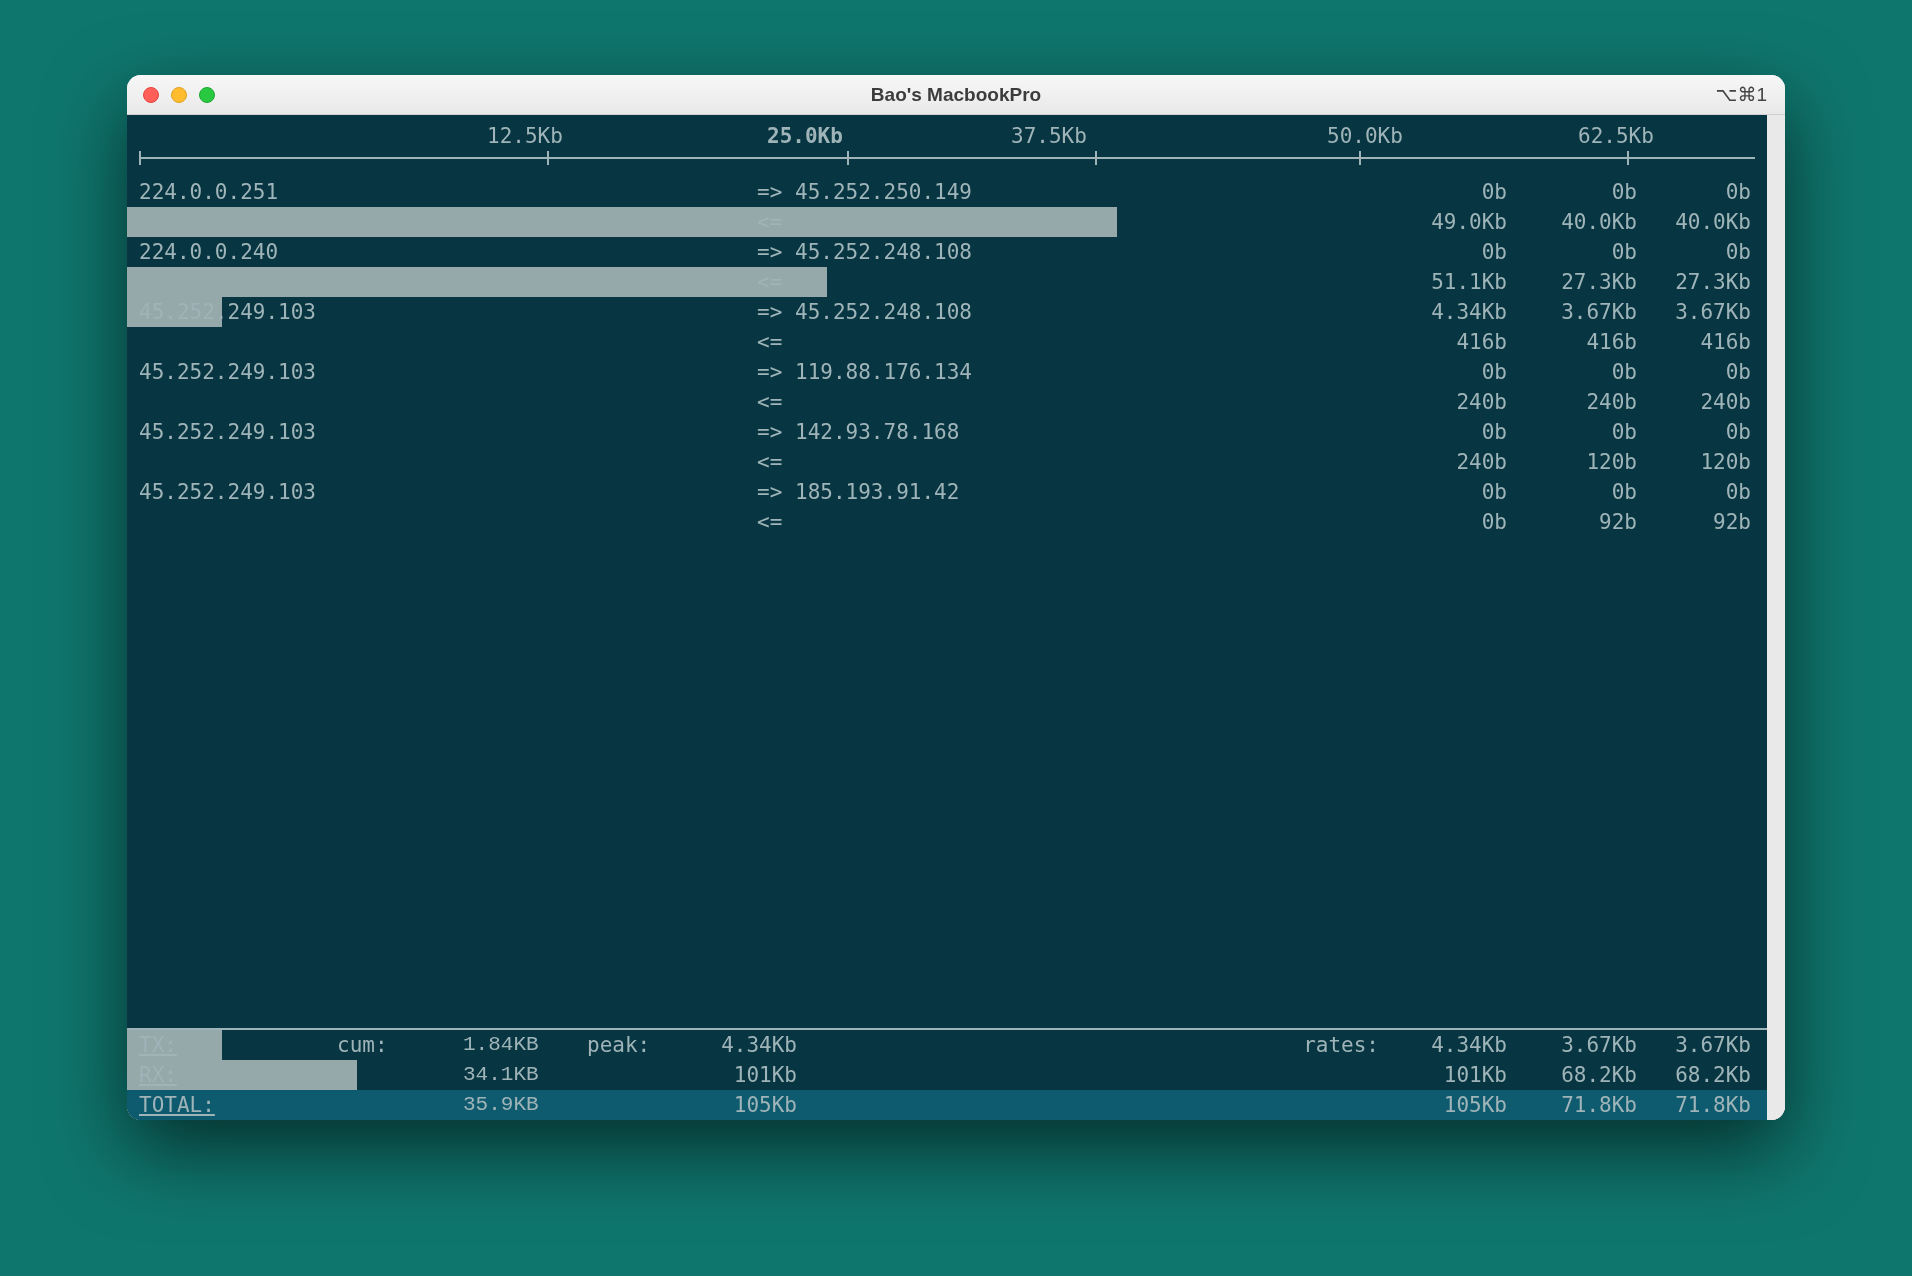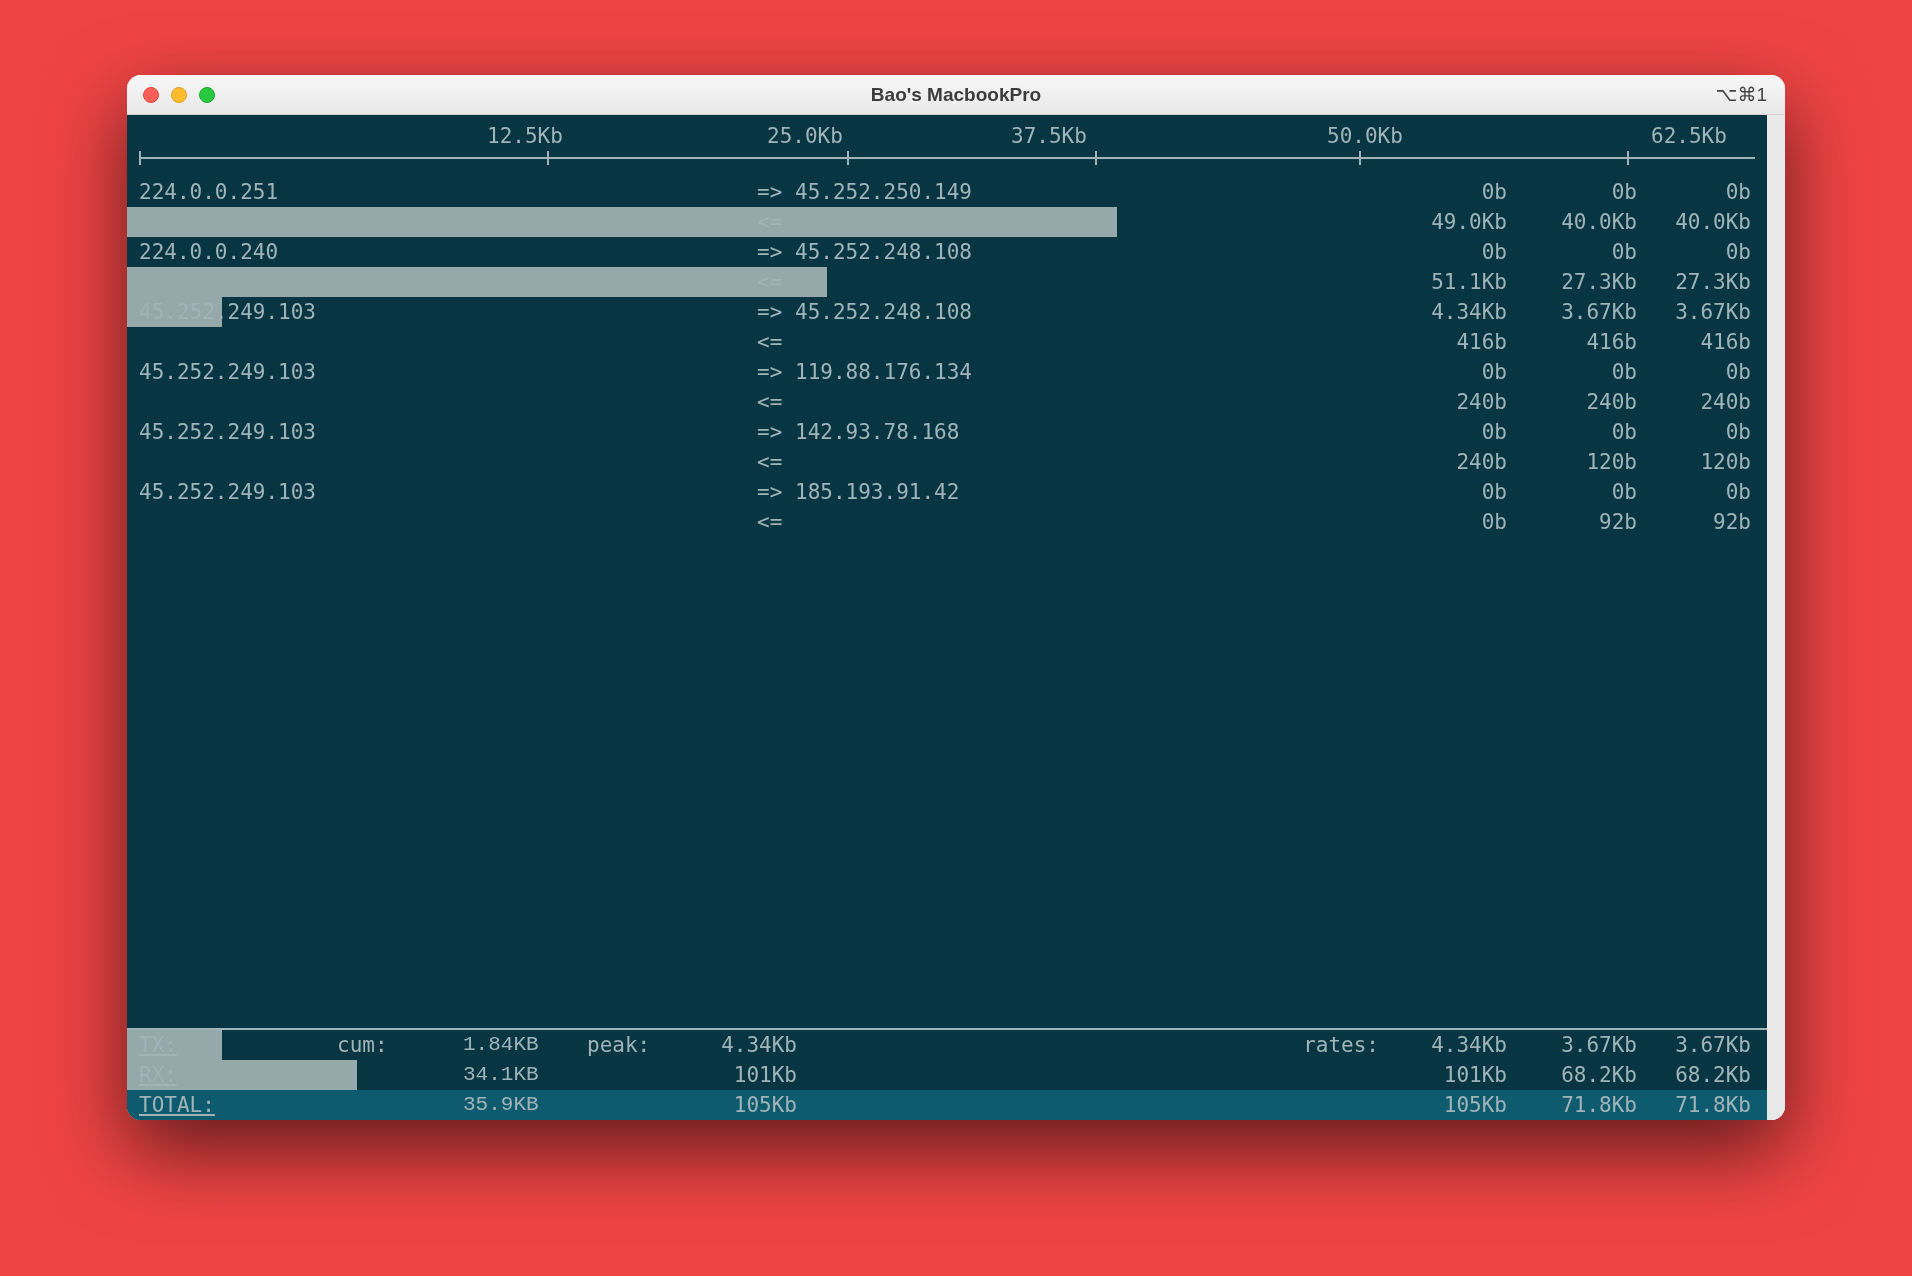--- a/index.html
+++ b/index.html
@@ -5,21 +5,21 @@
   * { box-sizing: border-box; margin: 0; padding: 0; }
   html, body {
     width: 1912px;
     height: 1276px;
     background: #000;
     font-family: ui-monospace, "SF Mono", Menlo, Consolas, monospace;
   }
   .desktop {
     width: 1912px;
     height: 1276px;
-    background: #ef4444;
+    background: #0f766e;
     position: relative;
   }
   .window {
     position: absolute;
     left: 127px;
     top: 75px;
     width: 1658px;
     height: 1045px;
     background: #f0f0f0;
     border-radius: 14px;
@@ -182,24 +182,24 @@
 
         <div class="scale" id="scale">
             <div class="axis"></div>
             <div class="tick" style="left: 12px;"></div>
             <div class="tick" style="left: 420px;"></div>
             <div class="tick" style="left: 720px;"></div>
             <div class="tick" style="left: 968px;"></div>
             <div class="tick" style="left: 1232px;"></div>
             <div class="tick" style="left: 1500px;"></div>
             <span class="tick-label" style="left: 360px;">12.5Kb</span>
-            <span class="tick-label" style="left: 640px;">25.0Kb</span>
+            <span class="tick-label" style="left: 640px; font-weight: bold;">25.0Kb</span>
             <span class="tick-label" style="left: 884px;">37.5Kb</span>
             <span class="tick-label" style="left: 1200px;">50.0Kb</span>
-            <span class="tick-label" style="left: 1524px;">62.5Kb</span>
+            <span class="tick-label" style="left: 1451px;">62.5Kb</span>
           </div>
 
         <div class="rows" id="rows">
             <div class="row">
               <span class="c-src">224.0.0.251</span>
               <span class="c-arrow">=&gt;</span>
               <span class="c-dst">45.252.250.149</span>
               <span class="c-r1">0b</span>
               <span class="c-r2">0b</span>
               <span class="c-r3">0b</span>

